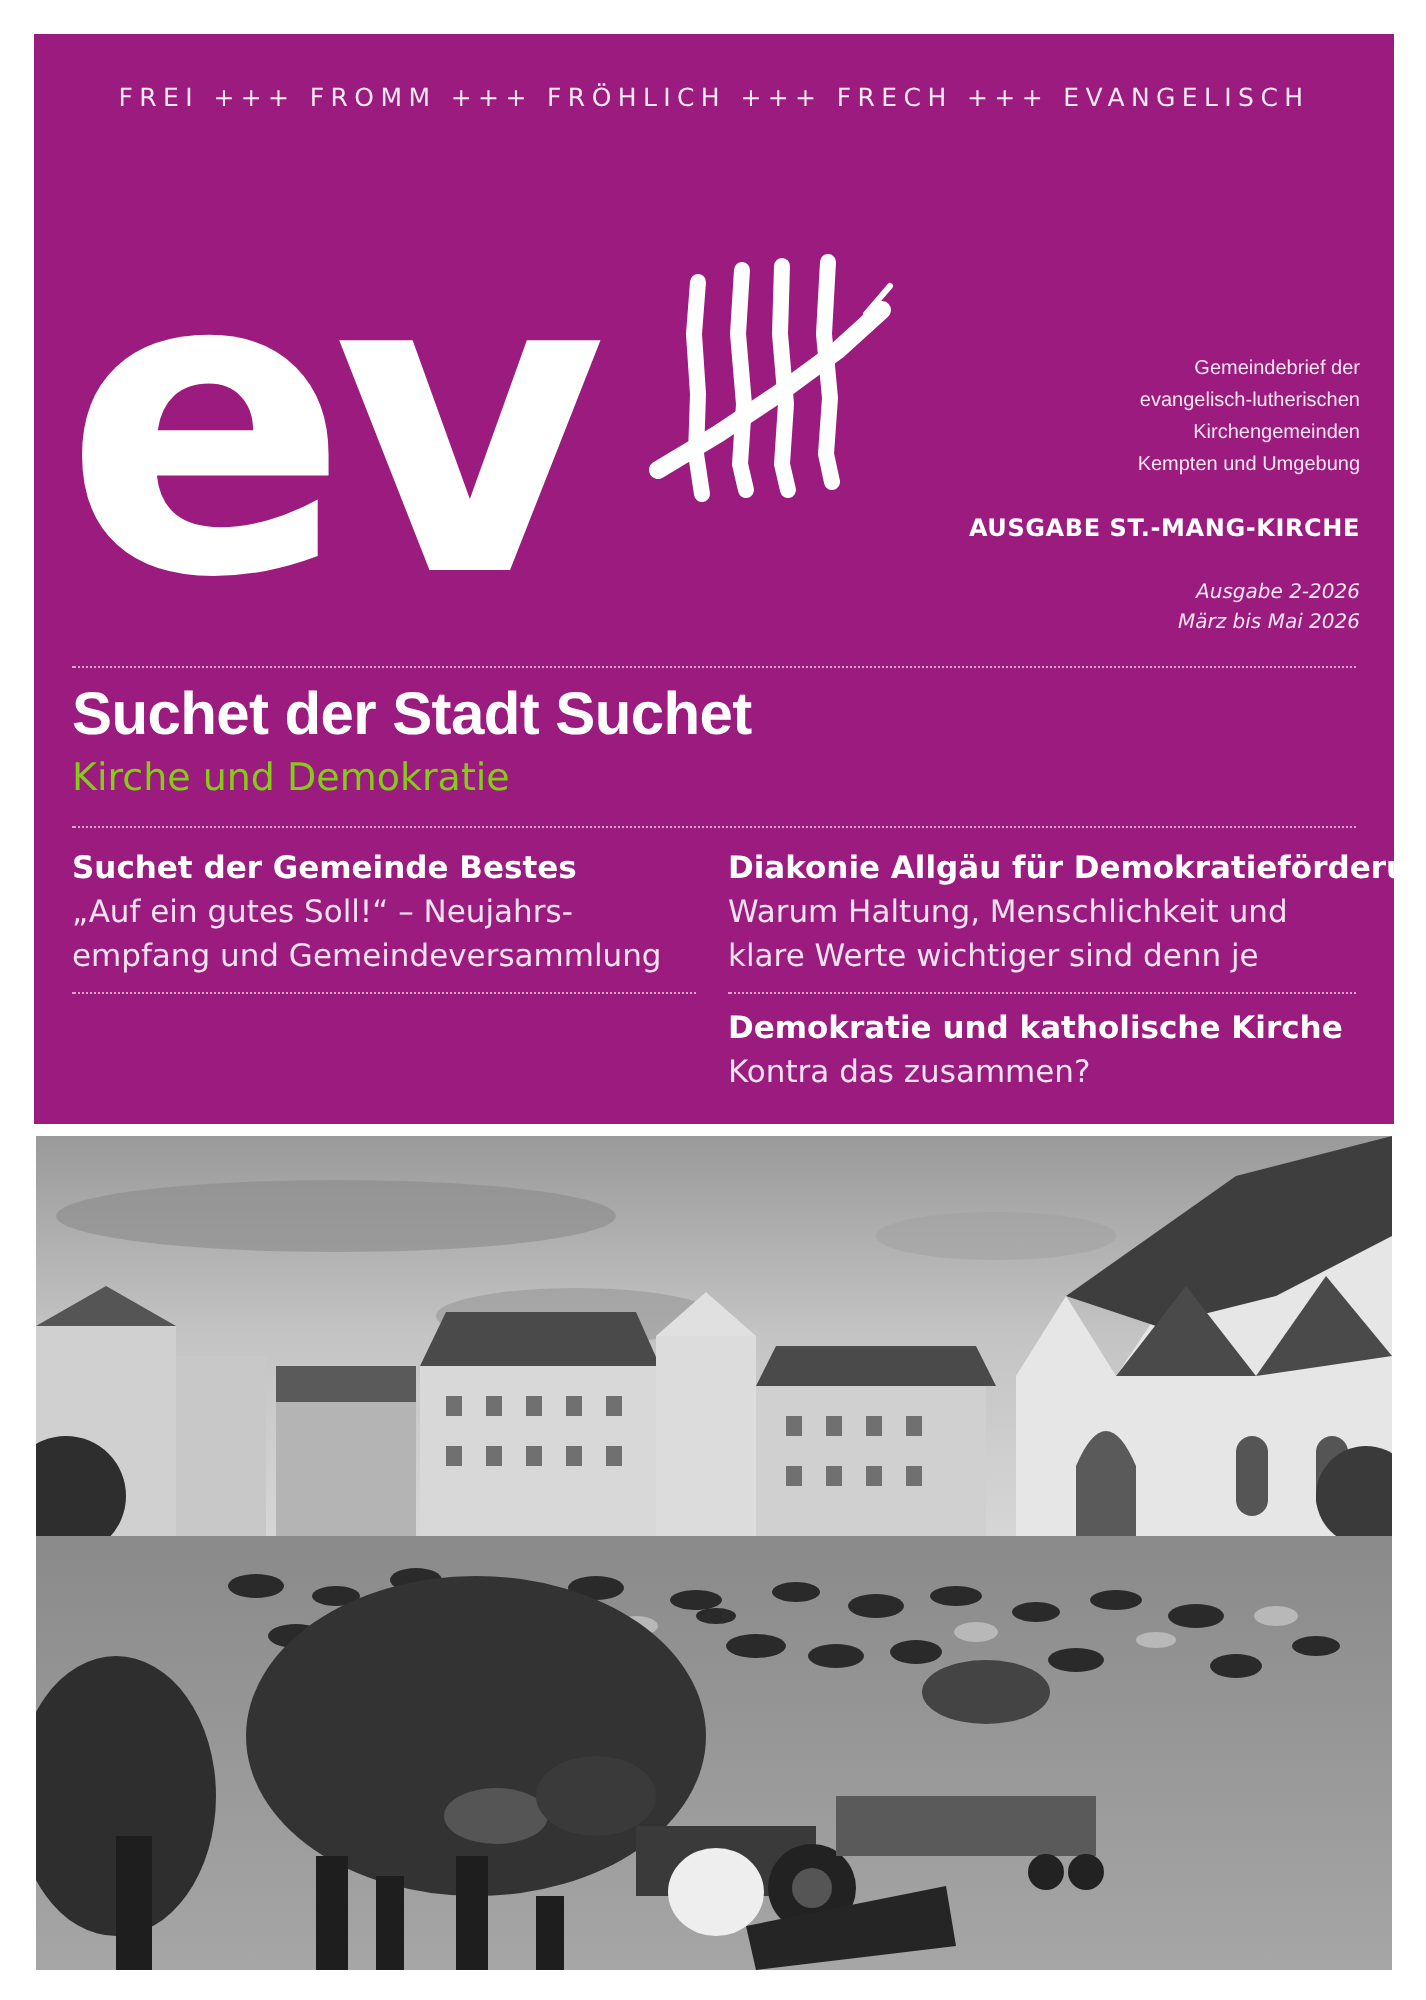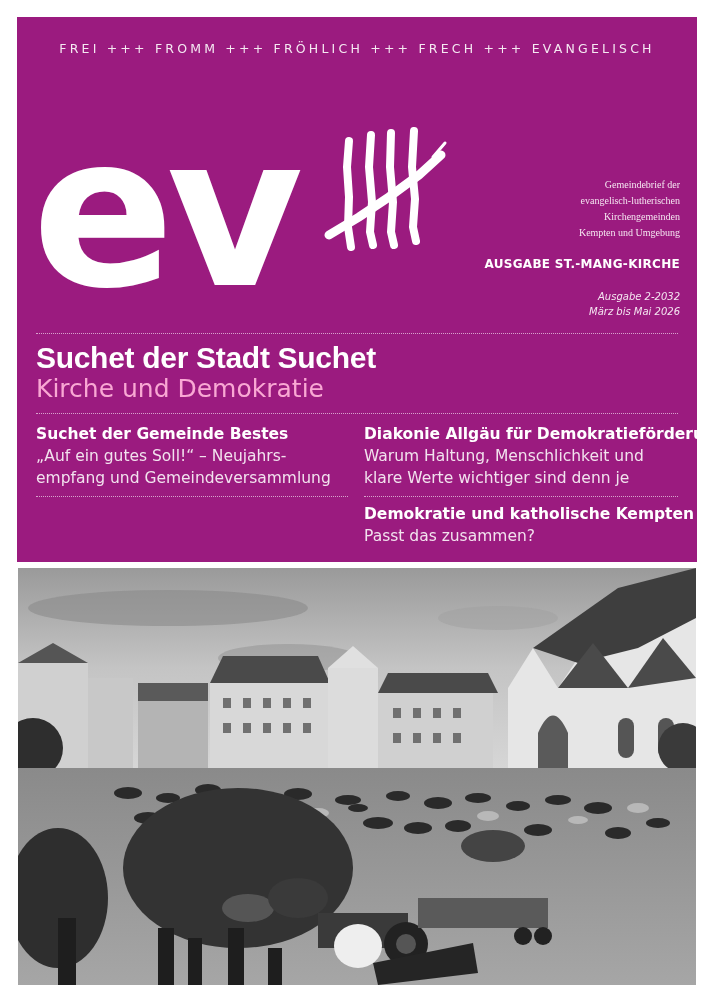--- a/index.html
+++ b/index.html
@@ -18,21 +18,21 @@
   .logo-ev {
     position: absolute; left: 15px; top: 96px;
     font-family: "DejaVu Sans", sans-serif; font-weight: bold;
     font-size: 210px; line-height: 200px; letter-spacing: -8px; color: #ffffff;
   }
   .tally {
     position: absolute; left: 302px; top: 110px; width: 130px; height: 130px;
   }
   .publisher {
     position: absolute; right: 17px; top: 160px; text-align: right;
-    font-family: Liberation Serif, serif; font-size: 10px; line-height: 16px; color: #f5e6f1;
+    font-family: Liberation Sans, sans-serif; font-size: 10px; line-height: 16px; color: #f5e6f1;
   }
   .edition-title {
     position: absolute; right: 17px; top: 240px; text-align: left;
     font-family: "DejaVu Sans", sans-serif; font-weight: bold; font-size: 12px;
     letter-spacing: 0.3px; color: #fff;
   }
   .issue {
     position: absolute; right: 17px; top: 272px; text-align: right;
     font-family: "DejaVu Sans", sans-serif; font-style: italic; font-size: 10px;
     line-height: 15px; color: #f5e6f1;
@@ -40,21 +40,21 @@
   .dots {
     position: absolute; height: 0; border-top: 1.5px dotted rgba(255,255,255,0.6);
   }
   .main-title {
     position: absolute; left: 19px; top: 324px;
     font-family: "Liberation Sans", sans-serif; font-weight: bold; font-size: 30px;
     line-height: 34px; color: #fff; letter-spacing: -0.3px;
   }
   .main-sub {
     position: absolute; left: 19px; top: 360px;
-    font-family: "DejaVu Sans", sans-serif; font-size: 25px; line-height: 24px; color: #f9a8d4;
+    font-family: "DejaVu Sans", sans-serif; font-size: 19px; line-height: 24px; color: #84cc16;
   }
   .teaser {
     position: absolute; font-family: "DejaVu Sans", sans-serif; font-size: 15.5px; line-height: 22px;
   }
   .teaser .t-head { font-weight: bold; color: #ffffff; display: block; white-space: nowrap; }
   .teaser .t-sub { color: #f2e2ee; display: block; white-space: nowrap; }
 
   .photo {
     position: absolute; left: 18px; top: 568px; width: 678px; height: 417px;
     overflow: hidden; background: #777;
@@ -83,21 +83,21 @@
   <div class="publisher">
     <div>Gemeindebrief der</div>
     <div>evangelisch-lutherischen</div>
     <div>Kirchengemeinden</div>
     <div>Kempten und Umgebung</div>
   </div>
 
   <div class="edition-title">AUSGABE ST.-MANG-KIRCHE</div>
 
   <div class="issue">
-    <div>Ausgabe 2-2032</div>
+    <div>Ausgabe 2-2026</div>
     <div>März bis Mai 2026</div>
   </div>
 
   <div class="dots" style="left:19px; top:316px; width:642px;"></div>
 
   <div class="main-title">Suchet der Stadt Suchet</div>
   <div class="main-sub">Kirche und Demokratie</div>
 
   <div class="dots" style="left:19px; top:396px; width:642px;"></div>
 
@@ -111,22 +111,22 @@
     <span class="t-head">Diakonie Allgäu für Demokratieförderung</span>
     <span class="t-sub">Warum Haltung, Menschlichkeit und</span>
     <span class="t-sub">klare Werte wichtiger sind denn je</span>
   </div>
 
   <div class="dots" style="left:19px; top:479px; width:312px;"></div>
   <div class="dots" style="left:347px; top:479px; width:314px;"></div>
 
 
   <div class="teaser" style="left:347px; top:486px;">
-    <span class="t-head">Demokratie und katholische Kempten</span>
-    <span class="t-sub">Passt das zusammen?</span>
+    <span class="t-head">Demokratie und katholische Kirche</span>
+    <span class="t-sub">Kontra das zusammen?</span>
   </div>
 </div>
 
 <div class="photo">
   <svg width="678" height="417" viewBox="0 0 678 417">
     <defs>
       <linearGradient id="sky" x1="0" y1="0" x2="0" y2="1">
         <stop offset="0" stop-color="#9a9a9a"></stop>
         <stop offset="0.5" stop-color="#c4c4c4"></stop>
         <stop offset="1" stop-color="#d6d6d6"></stop>

